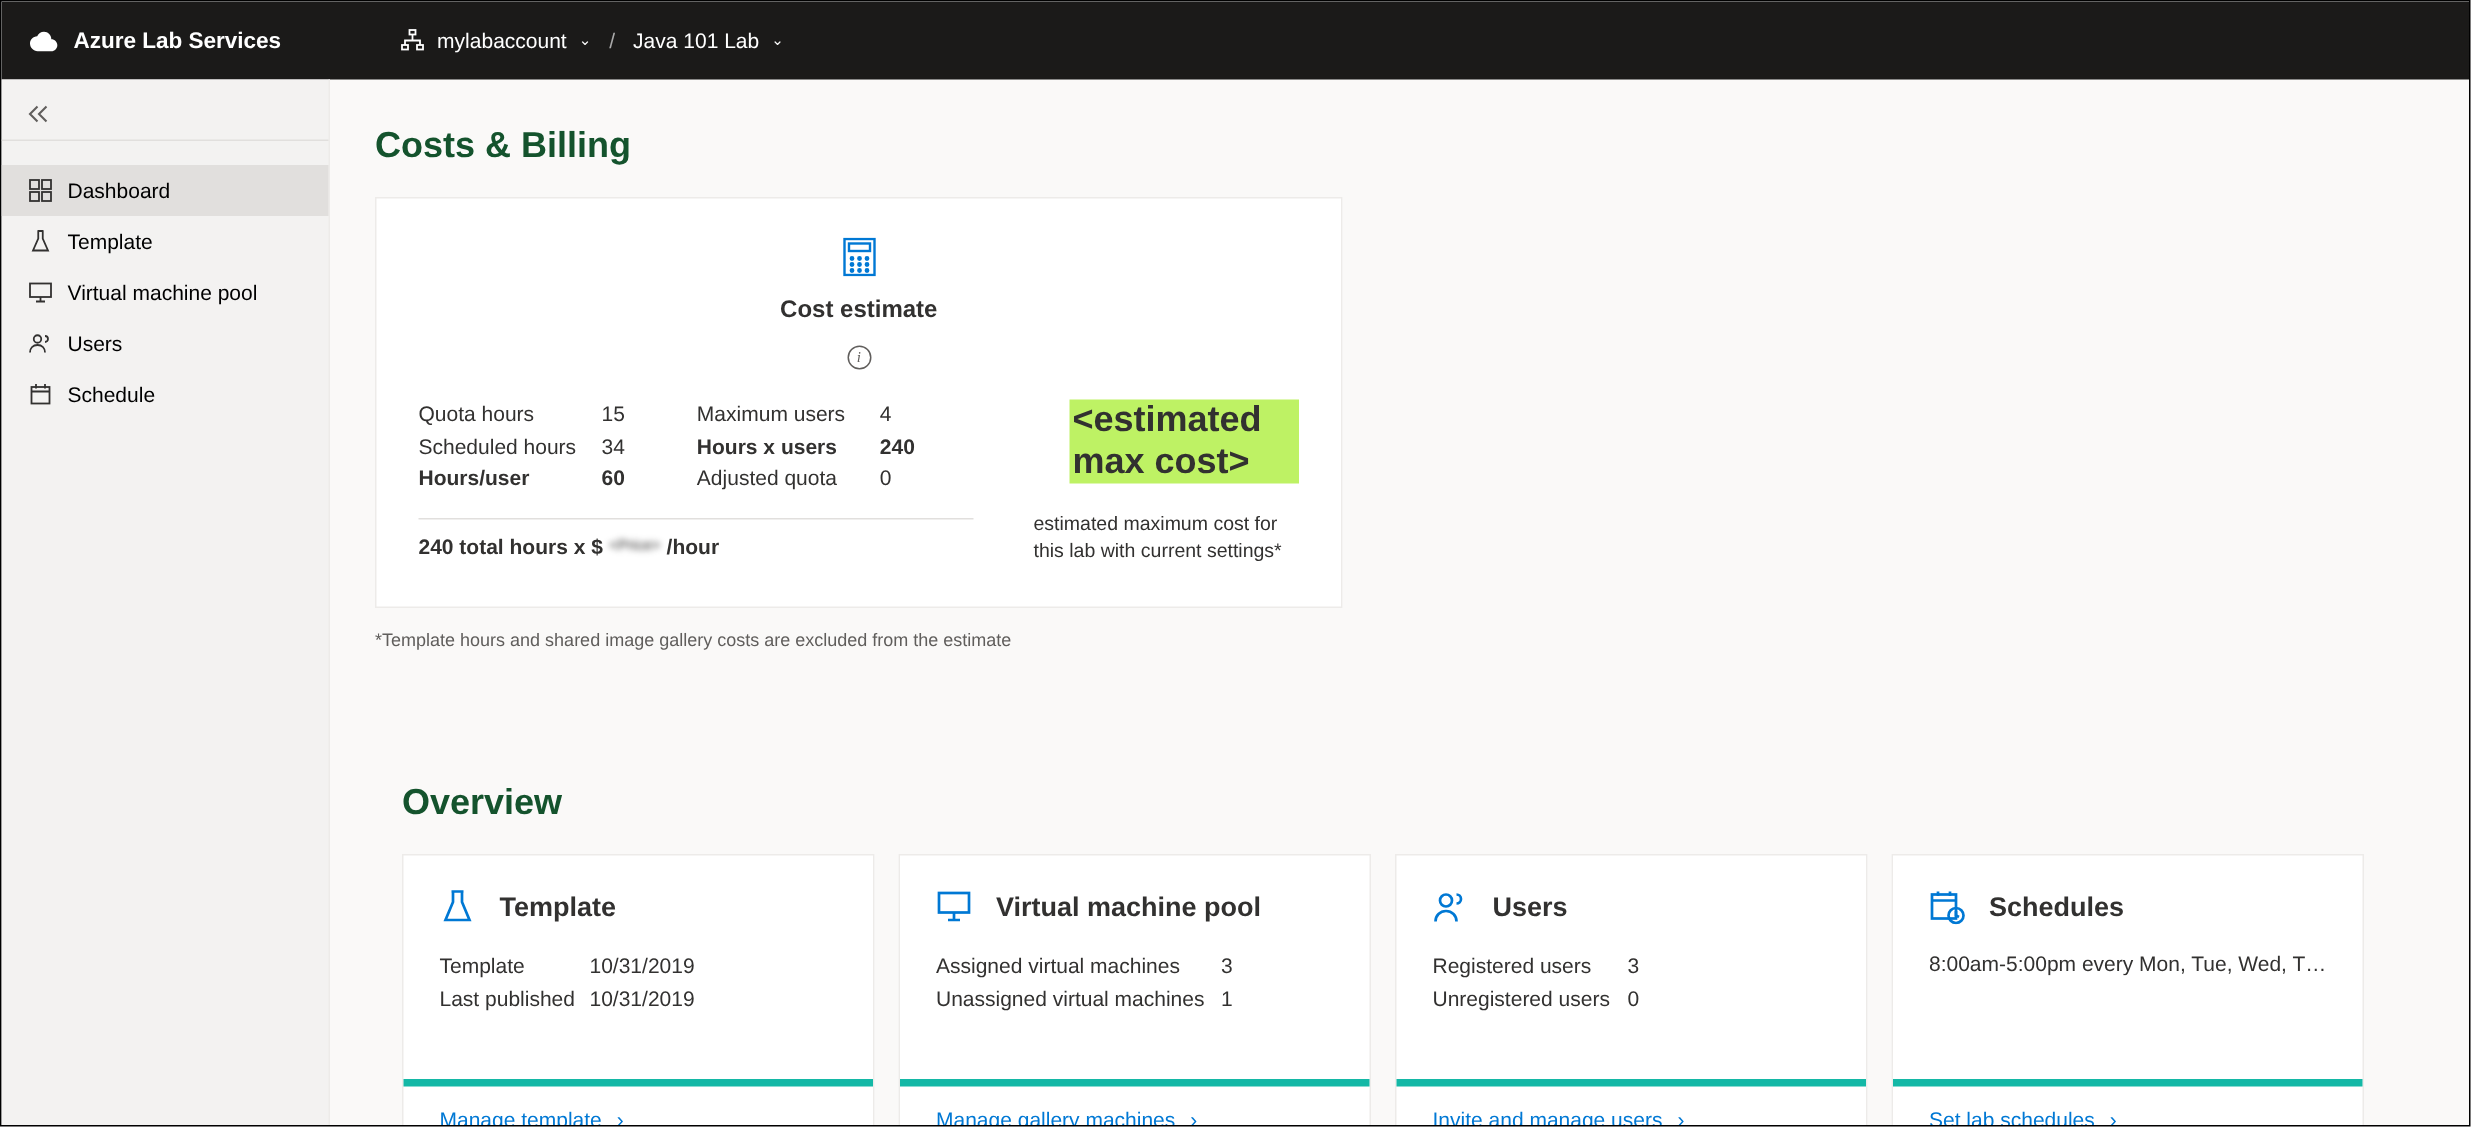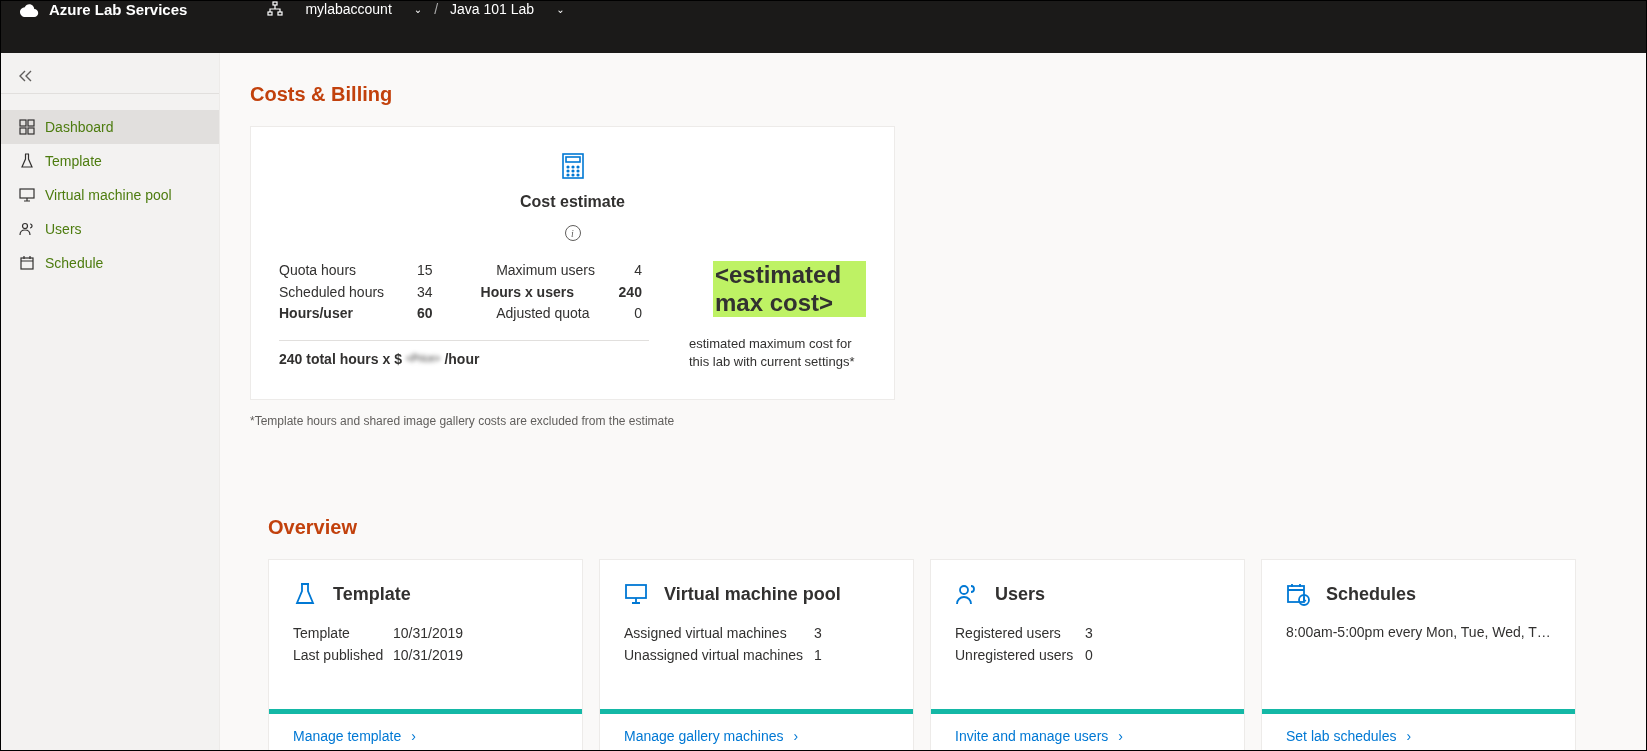--- a/index.html
+++ b/index.html
@@ -11,69 +11,69 @@
     width: 1647px;
     height: 751px;
     overflow: hidden;
     border: 1px solid #000;
   }
   .topbar {
     height: 52px;
     background: #1b1a19;
     color: #fff;
     display: flex;
-    align-items: flex-start;
+    align-items: center;
     padding: 0 16px;
   }
   .brand { display: flex; align-items: center; gap: 10px; font-weight: 600; font-size: 15px;}
   .cloud-icon { width: 22px; height: 16px; }
   .breadcrumb { display: flex; align-items: center; gap: 12px; margin-left: 80px; color: #fff; font-size: 14px;}
-  .breadcrumb-item { display: flex; align-items: center; gap: 22px; cursor: pointer; }
+  .breadcrumb-item { display: flex; align-items: center; gap: 8px; cursor: pointer; }
   .breadcrumb-sep { color: #aaa; }
   .chev { font-size: 10px; }
   .layout { display: flex; height: calc(100% - 52px); }
   .sidebar {
     width: 219px;
     background: #f3f2f1;
     border-right: 1px solid #edebe9;
     padding-top: 12px;
   }
   .collapse-row { padding: 4px 16px 10px; border-bottom: 1px solid #e1dfdd; margin-bottom: 16px;}
   .collapse-btn { cursor: pointer; color: #605e5c; font-size: 16px;}
   .nav-item {
     display: flex; align-items: center; gap: 10px;
     padding: 9px 18px;
-    color: #4d7c0f;
+    color: #000000;
     cursor: pointer;
     font-size: 14px;
   }
   .nav-item.active { background: #e1dfdd; }
   .nav-icon { width: 16px; height: 16px; flex-shrink:0; }
   .main {
     flex: 1;
     padding: 30px 30px 0 30px;
     overflow: auto;
     background: #faf9f8;
   }
-  h2.section-title { font-size: 20px; font-weight: 600; margin-bottom: 20px; color: #c2410c;}
+  h2.section-title { font-size: 24px; font-weight: 600; margin-bottom: 20px; color: #14532d;}
   .cost-card {
     background: #fff;
     border: 1px solid #edebe9;
     width: 645px;
     padding: 26px 28px 28px;
   }
   .cost-head { display: flex; align-items: center; gap: 14px; margin-bottom: 20px; flex-direction: column;}
   .cost-head-title { font-weight: 600; font-size: 16px;}
   .info-icon { width:16px;height:16px;border:1px solid #605e5c;border-radius:50%;display:inline-flex;align-items:center;justify-content:center;font-size:10px;font-style:italic;color:#605e5c;font-family:serif;}
   .calc-icon { width:22px;height:26px; }
   .cost-body { display: flex; gap: 40px; align-items:flex-start;}
   .metrics-block { flex: 1; }
   .metrics-grid { display:flex; gap: 48px; }
   .metrics-col { }
-  .metric-row { display:flex; gap: 28px; font-size: 14px; margin-bottom: 2px; line-height: 1.4; justify-content: flex-end;}
+  .metric-row { display:flex; gap: 12px; font-size: 14px; margin-bottom: 2px; line-height: 1.4;}
   .metric-label { width: 110px; }
   .metric-row.bold .metric-label, .metric-row.bold .metric-val { font-weight:600;}
   .hr { border: none; border-top: 1px solid #e1dfdd; margin: 14px 0 10px; width: 370px;}
   .total-line { font-weight: 600; font-size: 14px; display:flex; align-items:center; gap:4px;}
   .price-blur { filter: blur(2px); font-size:10px; font-weight:400;}
   .estimate-col { width: 195px; }
   .est-max { font-size: 24px; font-weight: 600; background: #bef264; padding: 0 2px; display:inline-block;margin-left:24px;}
   .est-desc { margin-top: 18px; font-size: 13px; color: #323130; line-height: 1.4;}
   .disclaimer { font-size: 12px; color: #605e5c; margin-top: 14px;}
   .overview-section { margin-top: 88px; padding-left: 18px; }

